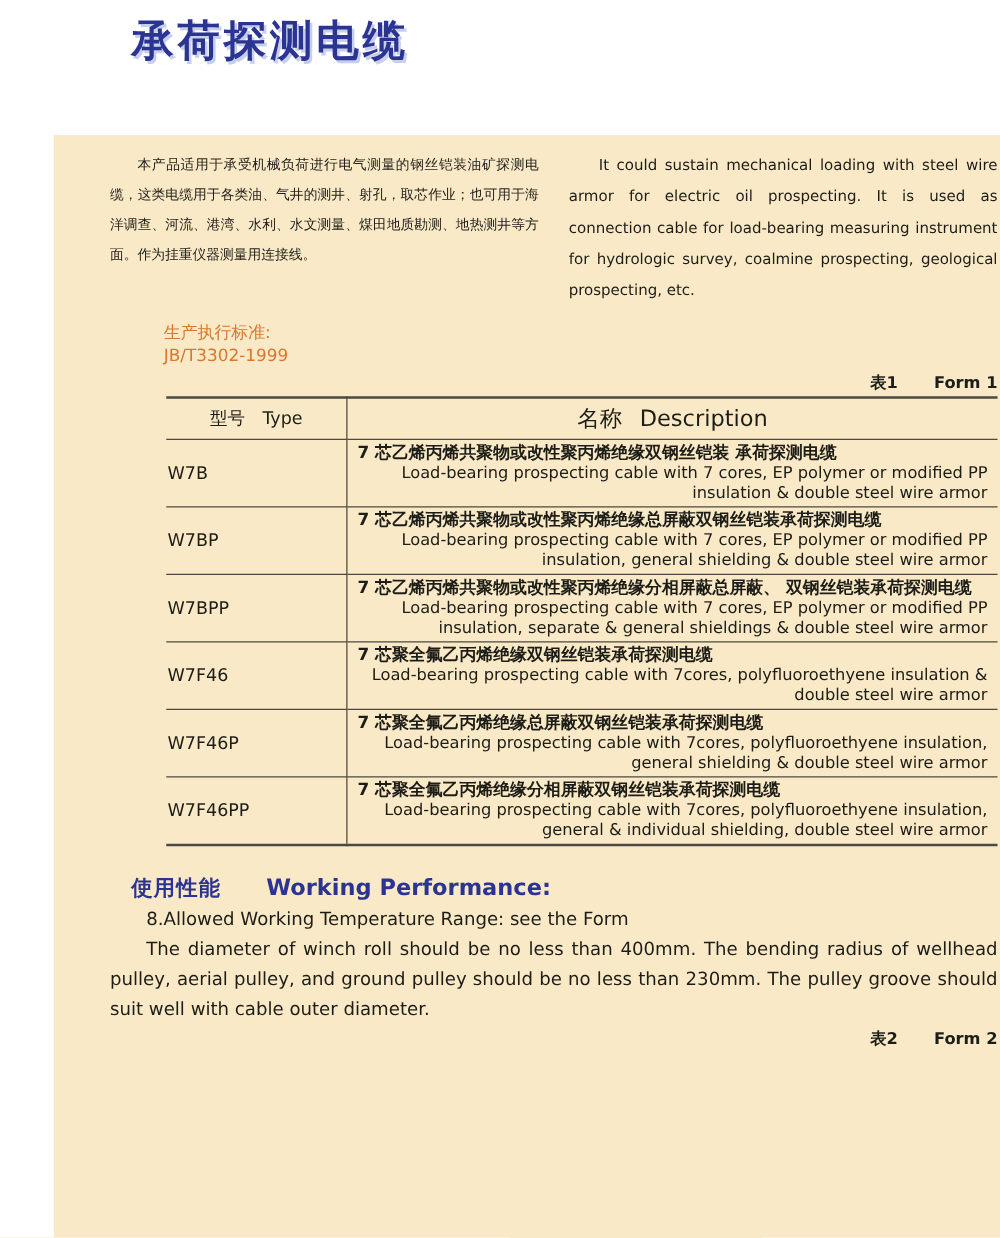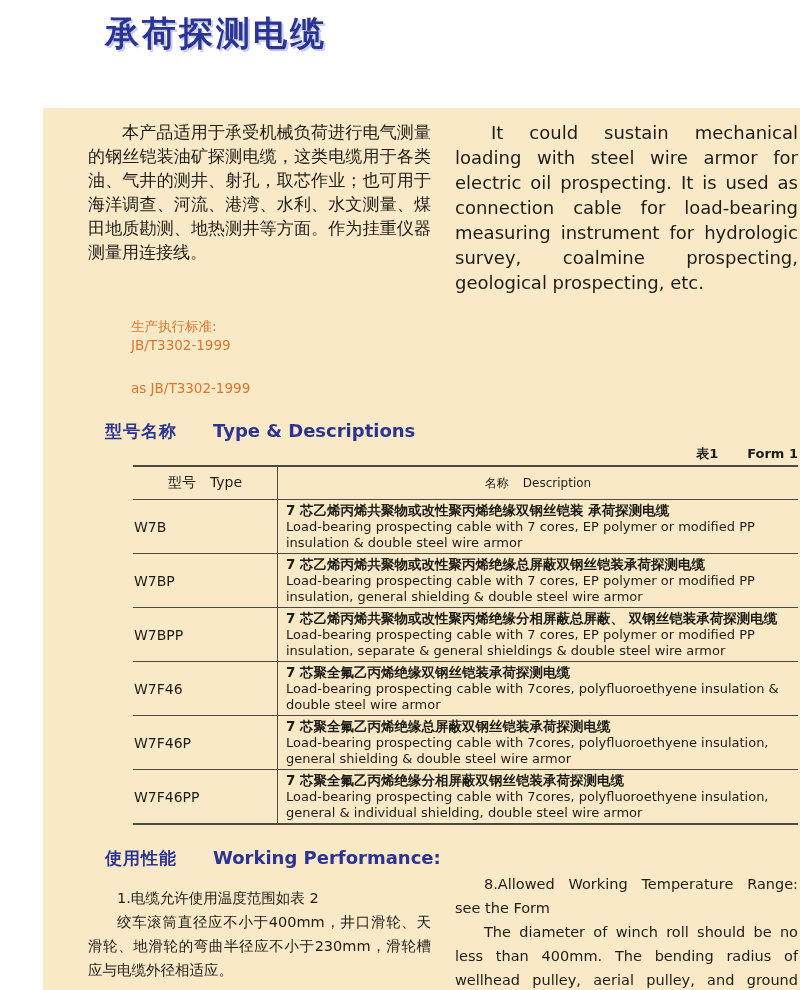--- a/index.html
+++ b/index.html
@@ -32,24 +32,24 @@
     height:882px; background:#f9e9c6;
     box-sizing:border-box; padding:12px 45px 0; overflow:hidden;
   }
 
   .two-col { display:flex; gap:24px; }
   .col { flex:1; min-width:0; }
 
   .intro p {
     margin:0; text-indent:2em; text-align:justify;
   }
-  .intro .zh { font-size:17px; line-height:24px; }
-  .intro .en { font-size:18px; line-height:25px; }
+  .intro .zh { font-size:11px; line-height:24px; }
+  .intro .en { font-size:12px; line-height:25px; }
 
-  .standards { margin-top:22px;flex-direction:column; }
+  .standards { margin-top:12px; }
   .standard-block {
     flex:1; padding-left:43px; box-sizing:border-box;
     color:#d9772e; font-size:13.5px; line-height:19px;
   }
 
   .section-heading {
     display:flex; align-items:baseline; gap:36px;
     margin:22px 0 0; padding-left:17px; color:#2b3492;
   }
   .section-heading .h-zh { font-size:17px; font-weight:bold; letter-spacing:1px; }
@@ -65,25 +65,25 @@
   table { border-collapse:collapse; }
   .cable-table {
     width:665px; margin-left:45px; table-layout:fixed;
     border-top:2px solid #4b4a40; border-bottom:2px solid #4b4a40;
   }
   .cable-table th, .cable-table td { border-bottom:1px solid #4b4a40; }
   .cable-table .col-type {
     width:142px; vertical-align:middle;
     font-size:14px; border-right:1px solid #4b4a40;
   }
-  .cable-table th { font-weight:normal; font-size:12px; height:30px; }
+  .cable-table th { font-weight:normal; font-size:18px; height:30px; }
   .cable-table .hdr-en { margin-left:14px; }
   .cable-table .desc-cell { padding:2px 8px 3px; }
   .desc-zh { font-size:13.5px; font-weight:bold; line-height:17px; }
-  .desc-en { font-size:13px; line-height:15.5px; }
+  .desc-en { font-size:13px; line-height:15.5px;text-align:right; }
 
   
   .perf-cols { margin-top:2px; }
   .perf-col p { margin:0; text-indent:2em; text-align:justify; font-size:14.5px; line-height:24px; }
   .perf-col.zh { padding-top:14px; }
 </style>
 </head>
 <body>
 
 <div class="page">
@@ -102,28 +102,23 @@
         <p class="en">It could sustain mechanical loading with steel wire armor for electric oil prospecting. It is used as connection cable for load-bearing measuring instrument for hydrologic survey, coalmine prospecting, geological prospecting, etc.</p>
       </div>
     </section>
 
     <section class="standards two-col">
       <div class="standard-block">
         <div>生产执行标准:</div>
         <div>JB/T3302-1999</div>
       </div>
       <div class="standard-block">
-        <div>as JB/T3302-1999</div>
       </div>
     </section>
 
-    <h3 class="section-heading">
-      <span class="h-zh">型号名称</span>
-      <span class="h-en">Type &amp; Descriptions</span>
-    </h3>
     <div class="form-label">
       <span class="fl-zh">表1</span><span class="fl-en">Form 1</span>
     </div>
 
     <table class="cable-table">
       <thead>
         <tr>
           <th class="col-type">
             <span>型号</span><span class="hdr-en">Type</span>
           </th>
@@ -177,24 +172,20 @@
         </tr>
       </tbody>
     </table>
 
     <h3 class="section-heading">
       <span class="h-zh">使用性能</span>
       <span class="h-en">Working Performance:</span>
     </h3>
 
     <div class="perf-cols two-col">
-      <div class="col perf-col zh">
-        <p>1.电缆允许使用温度范围如表 2</p>
-        <p>绞车滚筒直径应不小于400mm，井口滑轮、天滑轮、地滑轮的弯曲半径应不小于230mm，滑轮槽应与电缆外径相适应。</p>
-      </div>
       <div class="col perf-col en">
         <p>8.Allowed Working Temperature Range: see the Form</p>
         <p>The diameter of winch roll should be no less than 400mm. The bending radius of wellhead pulley, aerial pulley, and ground pulley should be no less than 230mm. The pulley groove should suit well with cable outer diameter.</p>
       </div>
     </div>
 
     <div class="form-label">
       <span class="fl-zh">表2</span><span class="fl-en">Form 2</span>
     </div>
 

